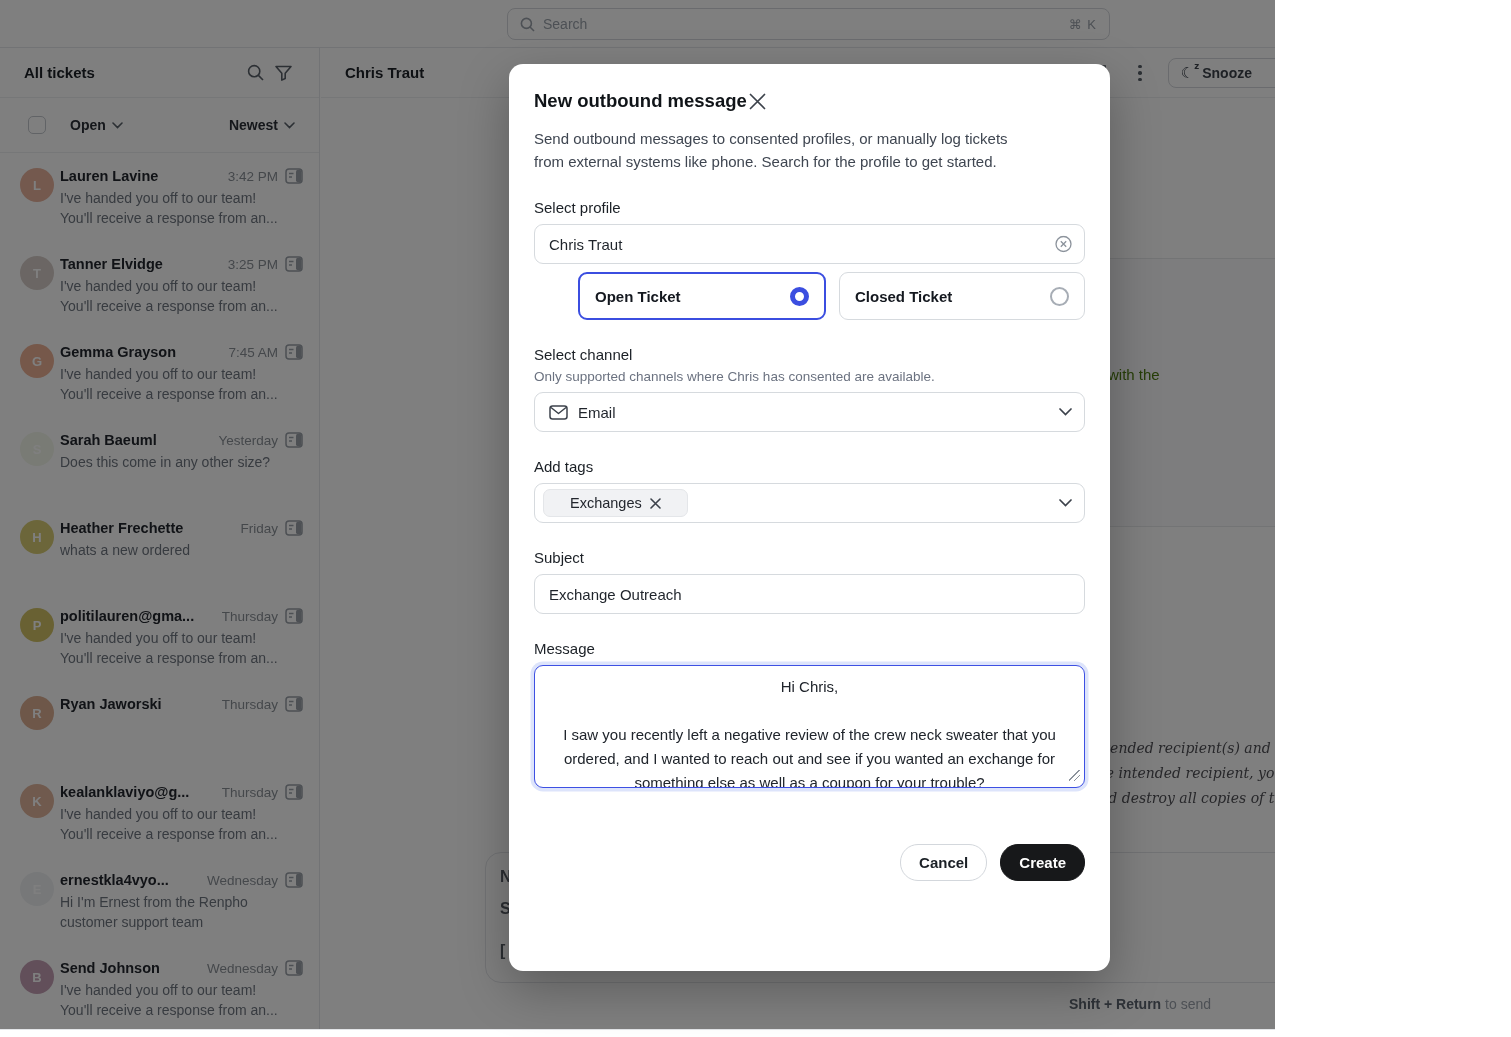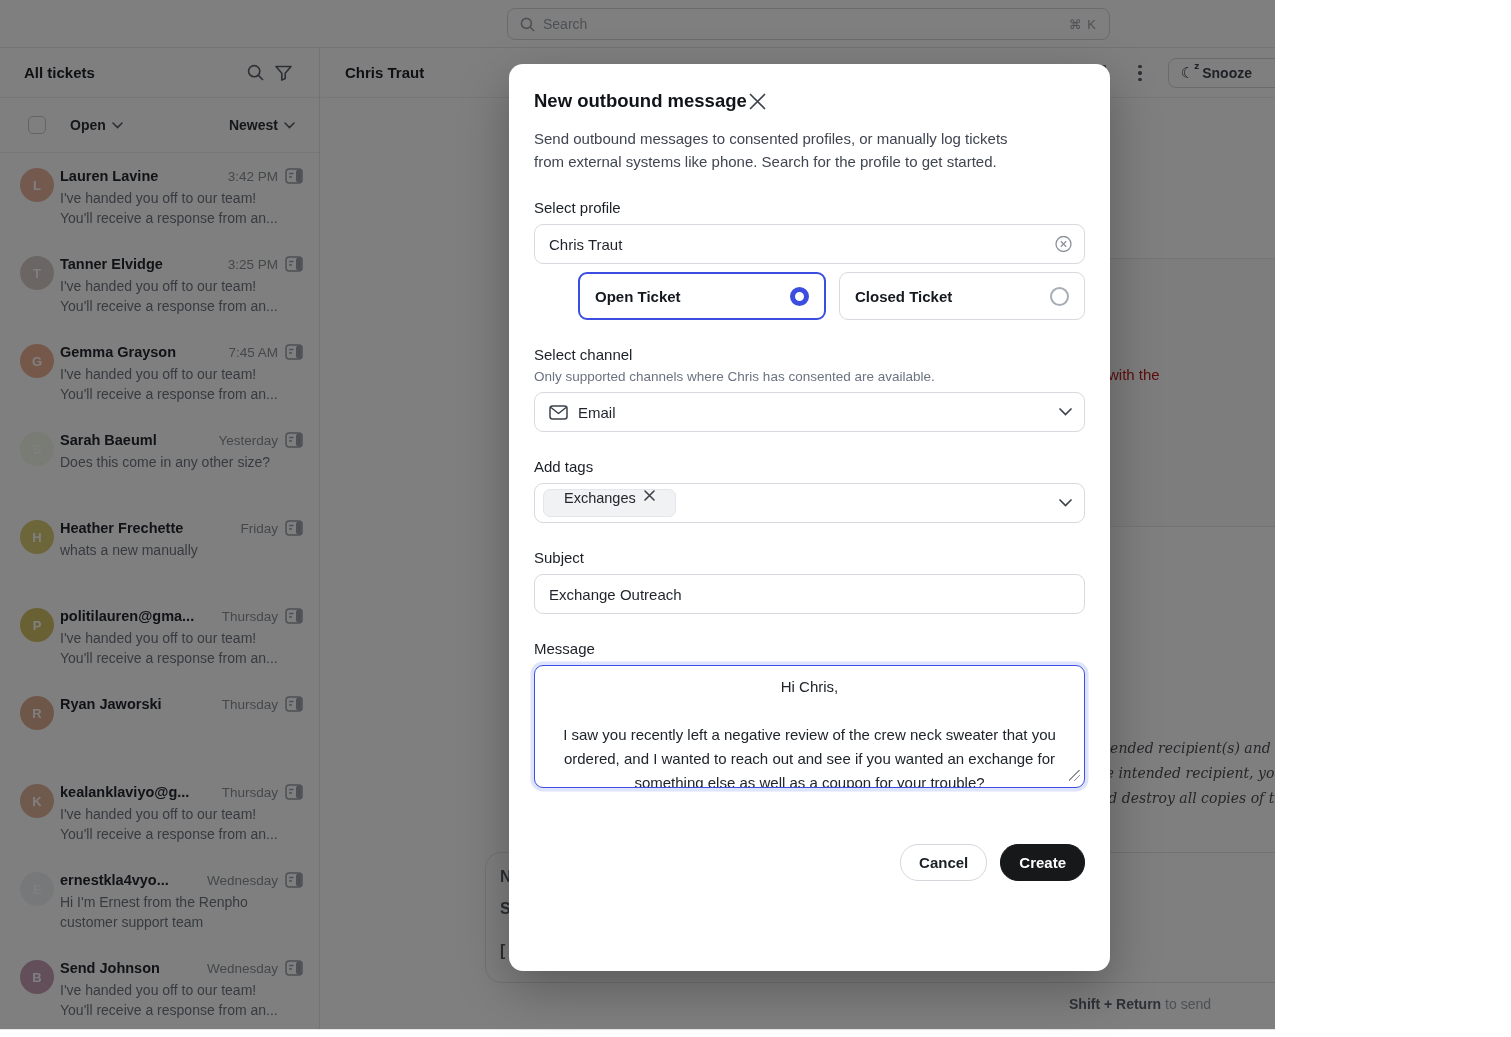--- a/index.html
+++ b/index.html
@@ -56,21 +56,21 @@
   .snooze-btn { height:30px; border:1px solid #d4d7dc; border-radius:8px; background:#fff;
                 display:flex; align-items:center; gap:8px; padding:0 40px 0 12px;
                 font-size:14px; font-weight:600; color:#3c424b; margin-right:-18px; }
   .moon { font-family:"DejaVu Sans", sans-serif; font-size:15px; line-height:1; position:relative; }
   .moon i { position:absolute; right:-5px; top:-4px; font-style:normal; font-size:8.5px; font-weight:700; }
   .kebab { display:flex; flex-direction:column; gap:3px; align-items:center; width:16px; }
   .kebab b { width:3.5px; height:3.5px; border-radius:50%; background:#596069; }
 
   .msg-card { position:absolute; left:449px; top:210px; width:602px; height:269px;
               background:#fafbfc; border:1px solid #e6e8eb; border-radius:12px; }
-  .msg-tail { position:absolute; left:787px; top:318px; font-size:15px; color:#b91c1c; }
+  .msg-tail { position:absolute; left:787px; top:318px; font-size:15px; color:#4d7c0f; }
   .disclaimer { position:absolute; left:770px; top:688px; width:282px;
                 font-family:"DejaVu Serif", serif; font-style:italic; font-size:14px;
                 line-height:25px; color:#4f4f55; white-space:pre-line; }
   .composer { position:absolute; left:164px; top:804px; width:980px; height:131px; background:#fff;
               border:1px solid #e3e5e9; border-radius:16px; }
   .frag { position:absolute; font-size:16px; font-weight:600; color:#565c64; }
   .send-arrow { position:absolute; right:20px; bottom:18px; color:#9aa1aa; }
   .send-hint { position:absolute; right:64px; top:948px; font-size:14px; color:#9aa1aa; }
   .send-hint b { color:#5d6570; font-weight:700; }
   .bottom-strip { position:absolute; left:0; top:1029px; width:1511px; height:8px; background:#fff;
@@ -99,22 +99,22 @@
   .tcard { flex:1; height:48px; border:1px solid #d6dade; border-radius:9px; background:#fff;
            display:flex; align-items:center; justify-content:space-between; padding:0 15px;
            font-weight:700; color:#14181f; cursor:pointer; }
   .tcard.sel { border:2px solid #3b4ee0; }
   .radio-on  { width:19px; height:19px; border-radius:50%; border:5.5px solid #3b4ee0; background:#fff; }
   .radio-off { width:19px; height:19px; border-radius:50%; border:2px solid #a7adb5; background:#fff; }
   .select-row { height:40px; border:1px solid #d6dade; border-radius:9px; display:flex;
                 align-items:center; gap:10px; padding:0 14px; color:#1f242b; cursor:pointer; }
   .tagfield { height:40px; border:1px solid #d6dade; border-radius:9px; display:flex;
               align-items:center; padding:0 8px; }
-  .chip { display:flex; gap:8px; height:28px; background:#f1f2f4;
-          border:1px solid #e4e6e9; border-radius:7px; padding:0 20px; font-size:14.5px; color:#23272e; }
+  .chip { display:flex; align-items:center; gap:8px; height:28px; background:#f1f2f4;
+          border:1px solid #e4e6e9; border-radius:7px; padding:0 26px; font-size:14.5px; color:#23272e; }
   .chip svg { cursor:pointer; }
   .msgwrap { position:relative; margin-top:8px; }
   .msgwrap textarea { display:block; width:100%; height:123px; resize:none; overflow:hidden;
           border:1.5px solid #3d50e3; border-radius:9px; box-shadow:0 0 0 3.5px #dde4fb;
           padding:9px 16px; font-size:15px; line-height:24px; color:#20252c;
           font-family:"Liberation Sans", sans-serif; outline:none;text-align:center; }
   .resize-grip { position:absolute; right:5px; bottom:7px; width:11px; height:11px;
                  background:
                    linear-gradient(135deg, transparent 45%, #8c939c 45%, #8c939c 52%, transparent 52%),
                    linear-gradient(135deg, transparent 70%, #8c939c 70%, #8c939c 77%, transparent 77%); }
@@ -249,21 +249,21 @@
             <div class="t-top">
               <span class="t-name">Heather Frechette</span>
               <span class="t-time">Friday</span>
               <svg class="ticket-ic" width="18" height="16" viewBox="0 0 18 16">
                 <rect x="1" y="1" width="16" height="14" rx="3" fill="none" stroke="#9aa0a8" stroke-width="1.5"></rect>
                 <rect x="11" y="1.8" width="5.4" height="12.4" rx="2" fill="#9aa0a8"></rect>
                 <line x1="4" y1="5.5" x2="8.5" y2="5.5" stroke="#9aa0a8" stroke-width="1.5"></line>
                 <line x1="4" y1="9" x2="7" y2="9" stroke="#9aa0a8" stroke-width="1.5"></line>
               </svg>
             </div>
-            <div class="t-preview">whats a new manually</div>
+            <div class="t-preview">whats a new ordered</div>
           </div>
         </div>
 
         <div class="ticket-row">
           <span class="avatar" style="background: rgb(210, 195, 102);">P</span>
           <div class="t-main">
             <div class="t-top">
               <span class="t-name">politilauren@gma...</span>
               <span class="t-time">Thursday</span>
               <svg class="ticket-ic" width="18" height="16" viewBox="0 0 18 16">

